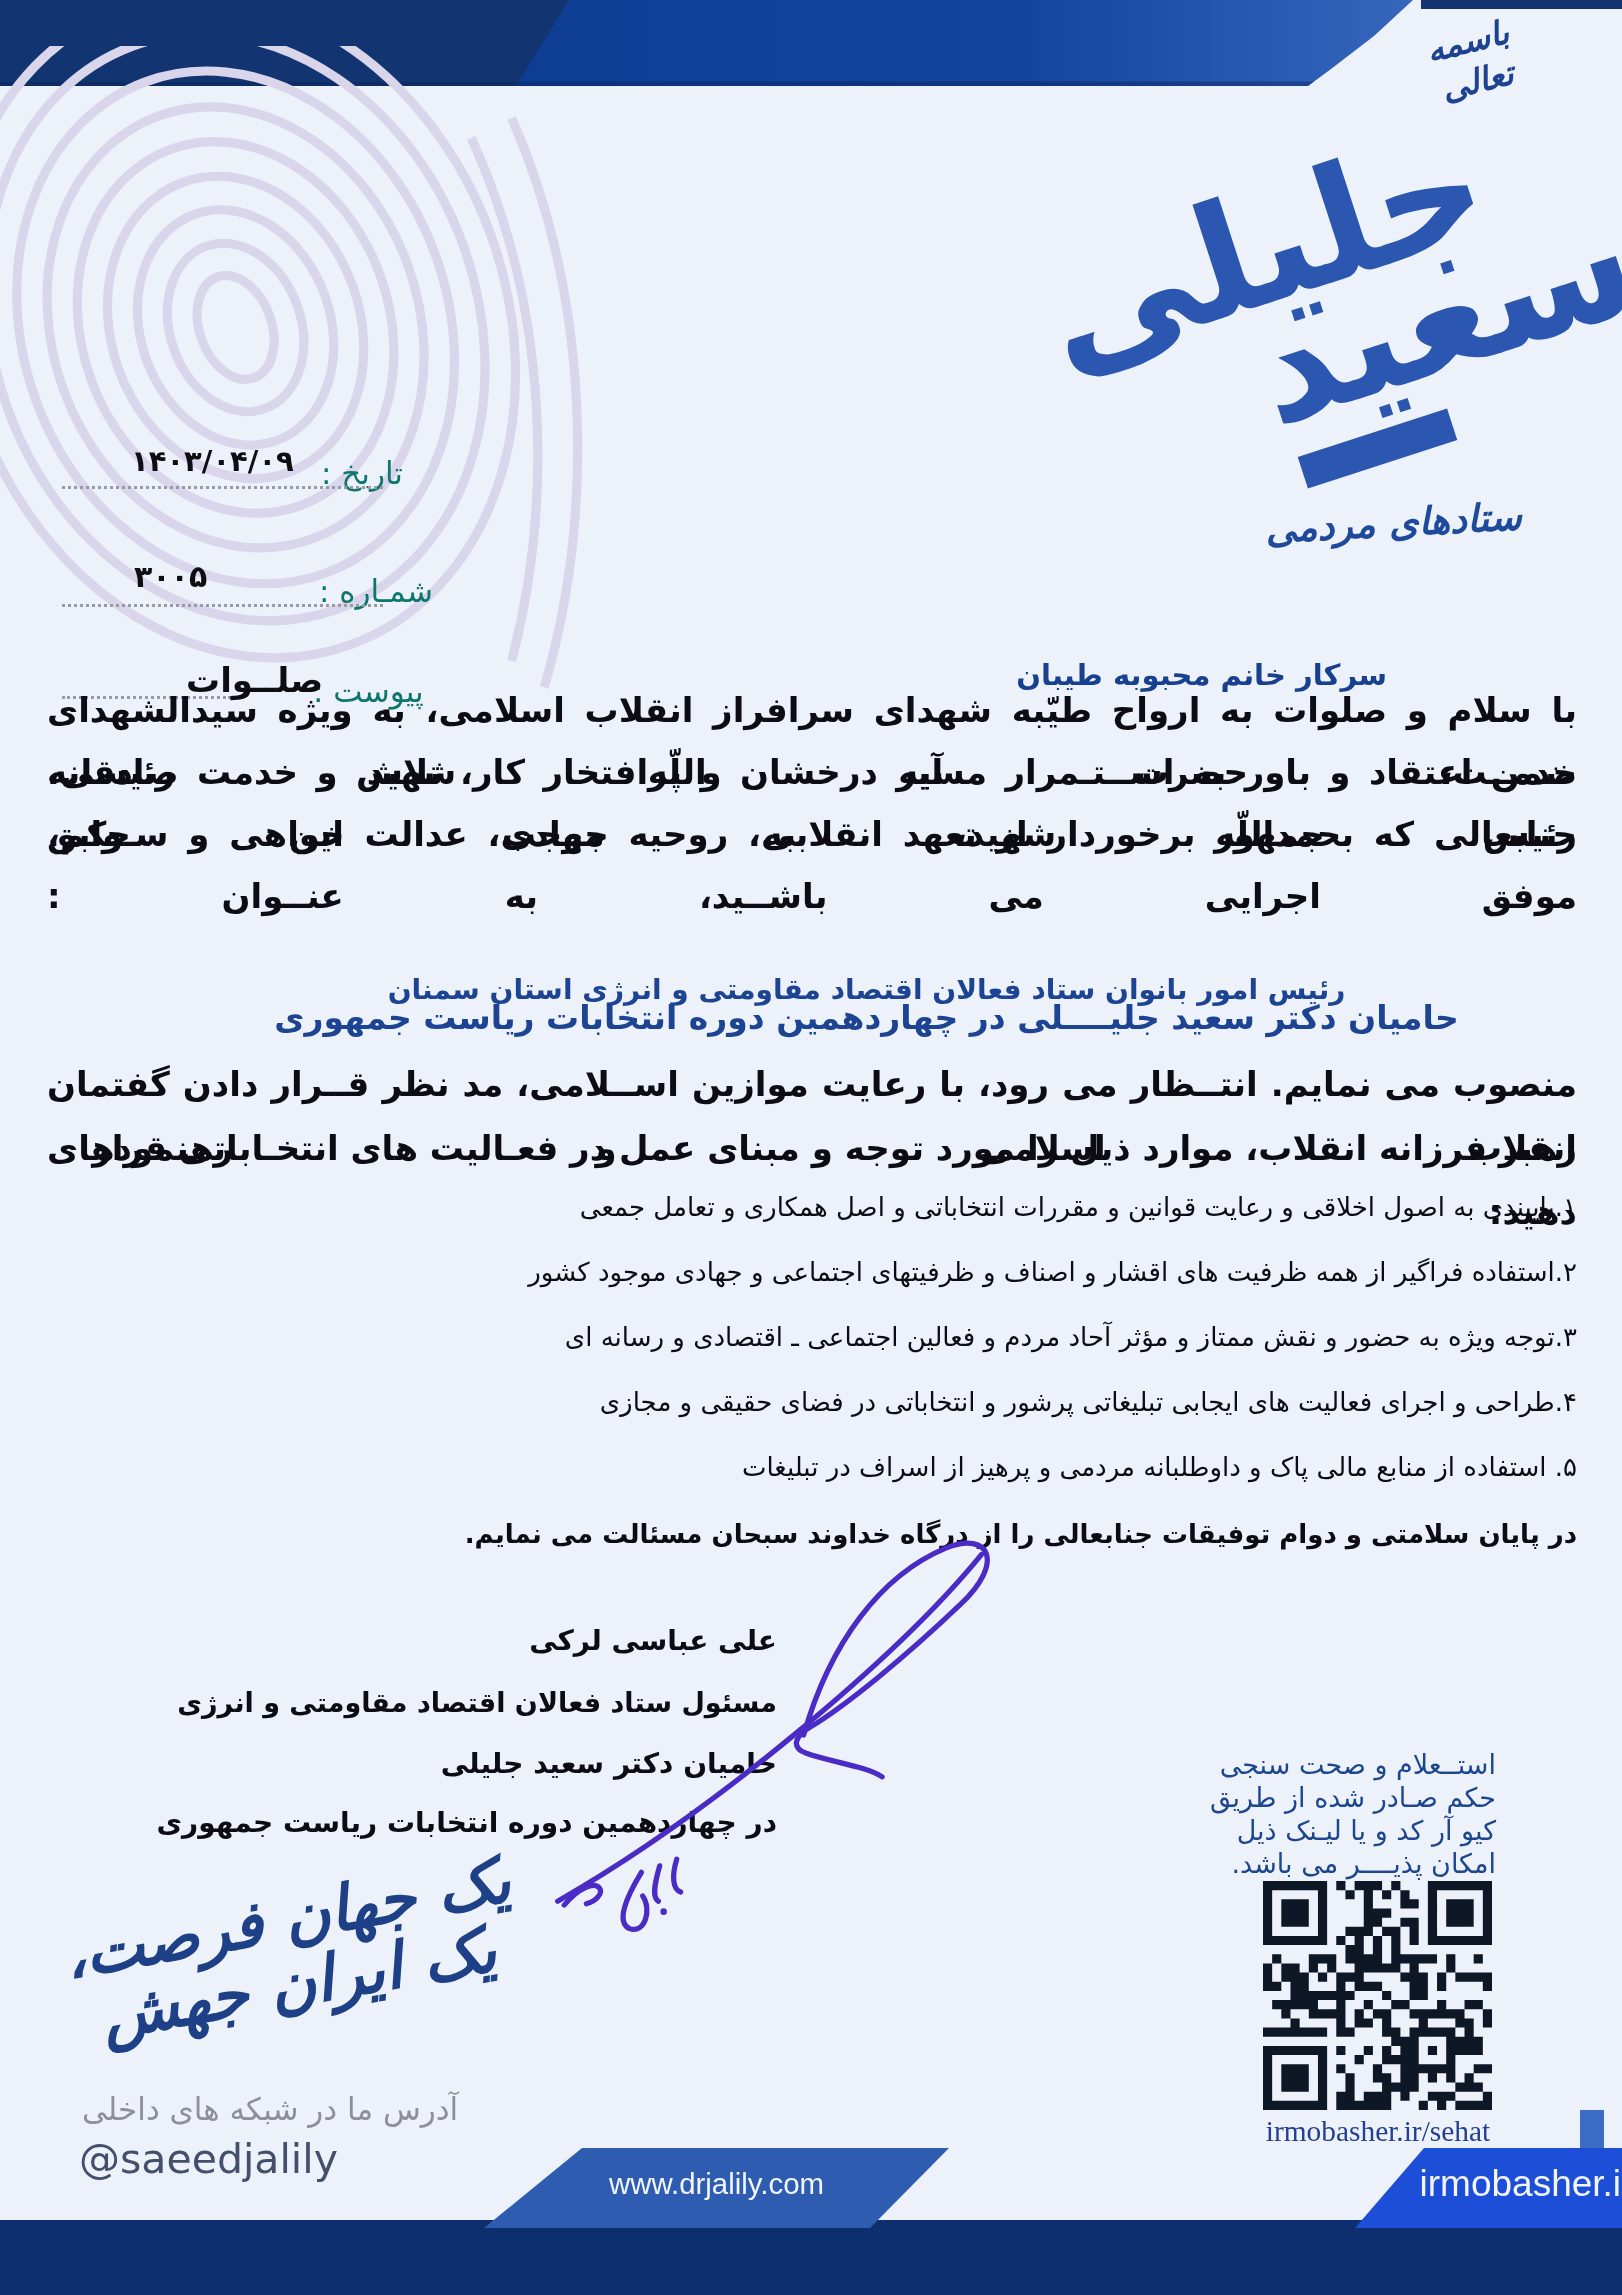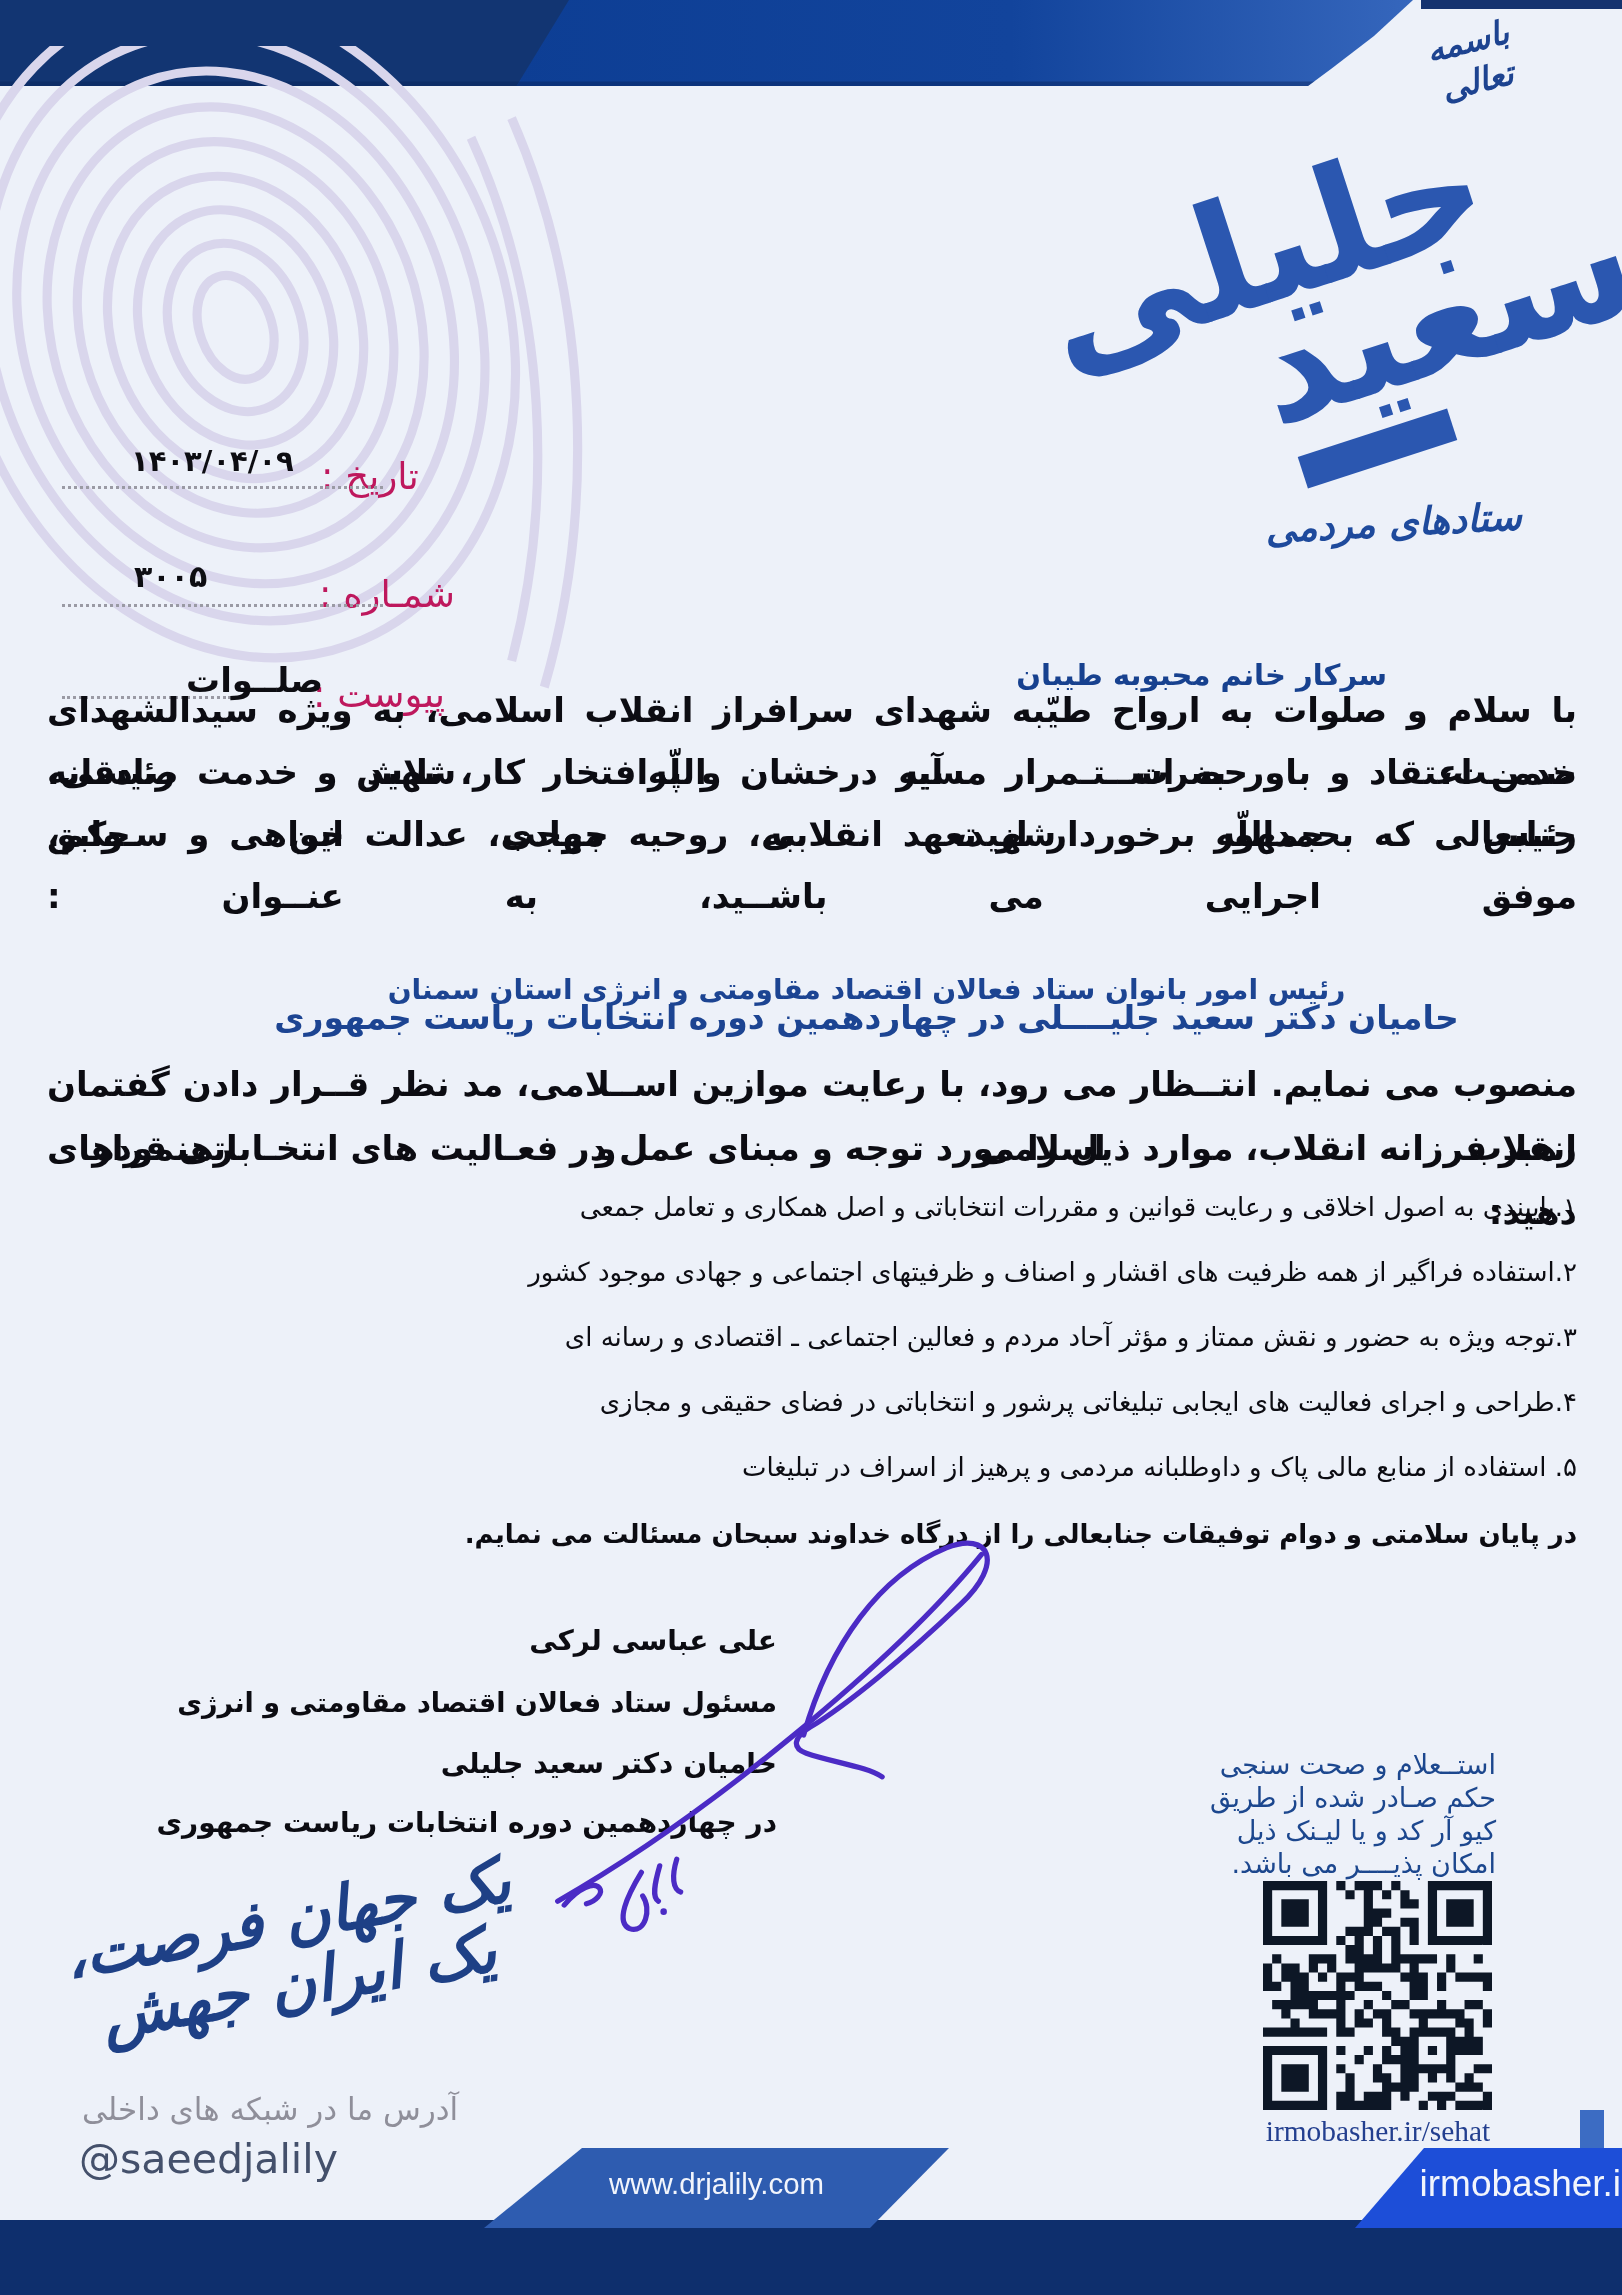--- a/index.html
+++ b/index.html
@@ -29,21 +29,21 @@
     font-weight:bold;color:#1d4390;transform:rotate(-14deg);line-height:1.25;text-align:center;}
   .logo-callig{left:1152px;top:147px;width:432px;color:#2b57b0;transform:rotate(-18deg);
     font-weight:bold;line-height:.92;}
   .logo-l1{font-size:154px;margin-right:79px;white-space:nowrap;}
   .logo-l2{font-size:154px;margin-right:-39px;margin-top:-23px;white-space:nowrap;}
   .logo-bar{left:1299px;top:432px;width:157px;height:33px;background:#2b57b0;transform:rotate(-18deg);}
   .logo-sub{left:1253px;top:501px;width:281px;font-size:38px;font-style:italic;font-weight:bold;
     color:#1e4a9c;transform:rotate(-3deg);text-align:center;white-space:nowrap;}
 
   
-  .meta-label{color:#be185d;font-size:37px;white-space:nowrap;}
+  .meta-label{color:#0f766e;font-size:31px;white-space:nowrap;}
   .meta-dots{border-bottom:3.9px dotted #9a9aa4;height:19.6px;}
   .meta-value{font-weight:bold;color:#0d0d12;white-space:nowrap;}
 
   
   .recipient{left:1047px;top:658px;width:340px;text-align:center;font-size:29px;
     font-weight:bold;color:#17418f;white-space:nowrap;}
   .bodyblock{left:47px;width:1530px;}
   .line{height:62px;line-height:62px;font-size:34px;font-weight:bold;}
   .just{text-align:justify;text-align-last:justify;}
   .rgt{text-align:right;}

